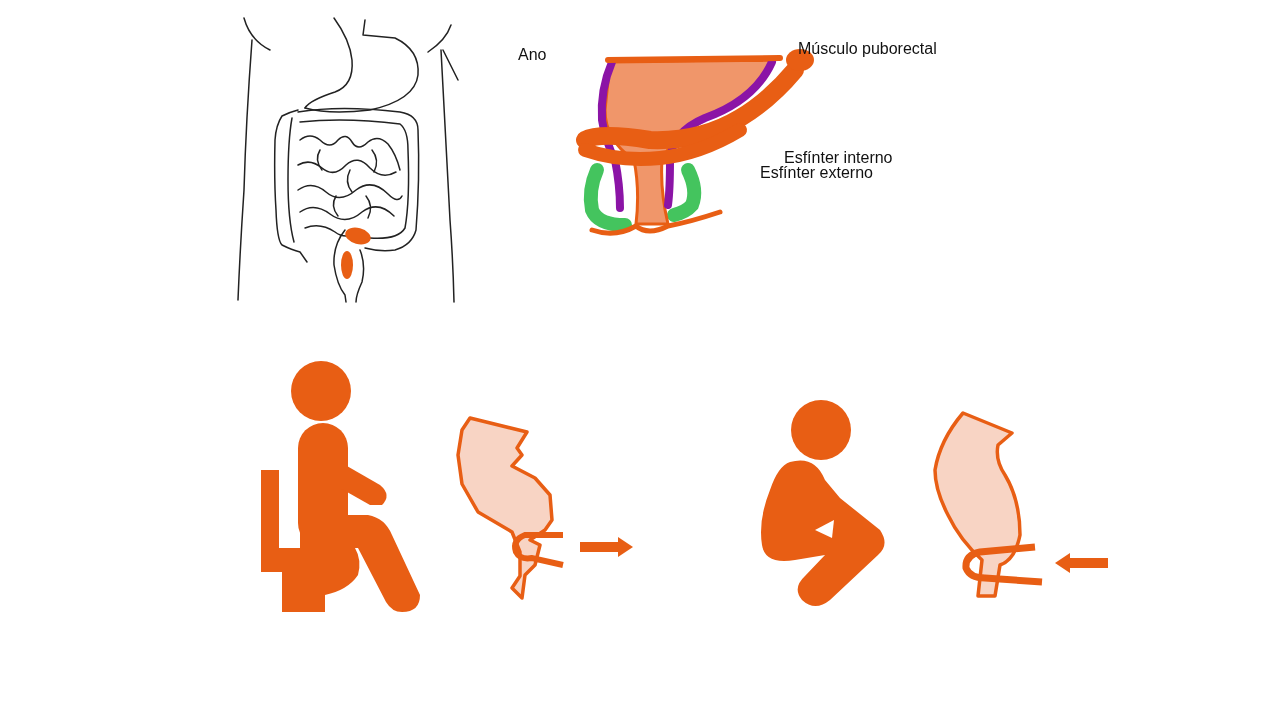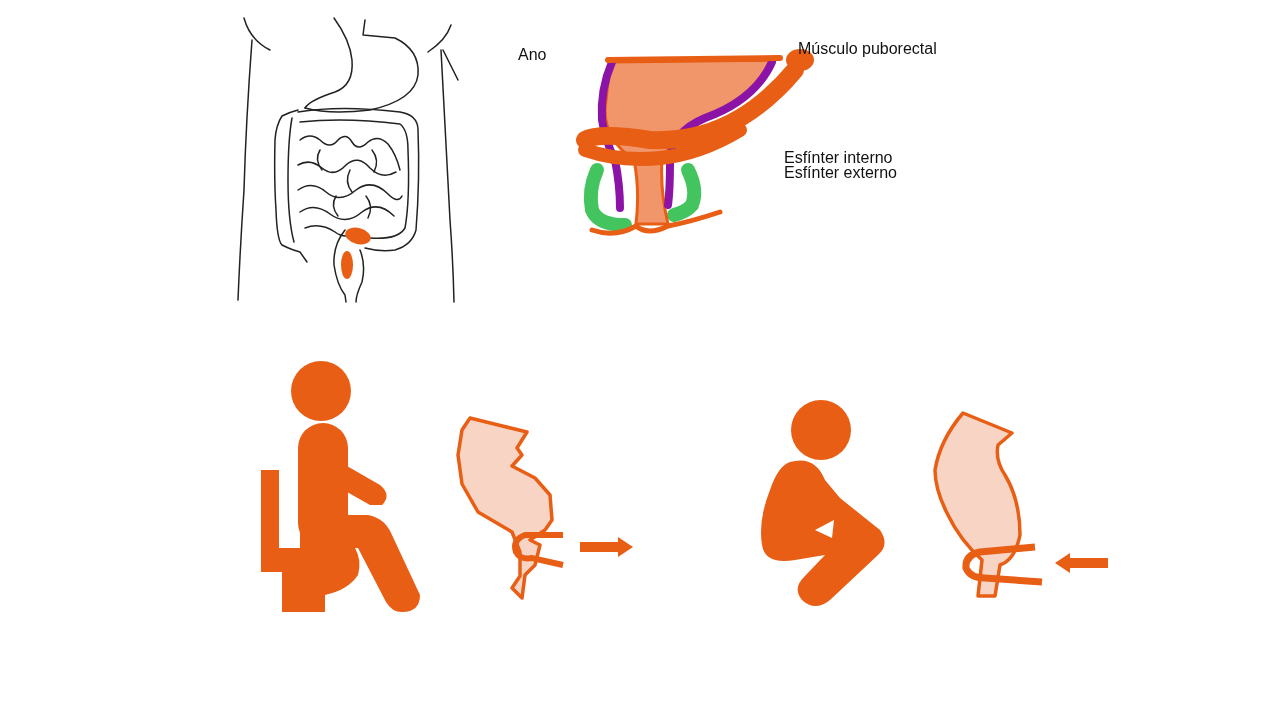--- a/index.html
+++ b/index.html
@@ -62,21 +62,21 @@
   <path d="M585 140 Q600 132 650 140 Q700 142 740 118 Q770 100 795 70" fill="none" stroke="#E85E14" stroke-width="18" stroke-linecap="round"></path>
   <path d="M585 150 Q620 162 660 158 Q700 154 740 130" fill="none" stroke="#E85E14" stroke-width="14" stroke-linecap="round"></path>
   <ellipse cx="800" cy="60" rx="14" ry="11" fill="#E85E14"></ellipse>
 
   <path d="M592 230 Q615 238 636 226 Q648 236 668 226 Q690 222 720 212" fill="none" stroke="#E85E14" stroke-width="5" stroke-linecap="round"></path>
 </svg>
 
 <div class="label" style="left:518px; top:46px;">Ano</div>
 <div class="label" style="left:798px; top:40px;">Músculo puborectal</div>
 <div class="label" style="left:784px; top:126px;margin-top:23px;">Esfínter interno</div>
-<div class="label" style="left:784px; top:164px;">Esfínter externo</div>
+<div class="label" style="left:760px; top:164px;">Esfínter externo</div>
 
 <svg class="layer" viewBox="0 0 1280 720" xmlns="http://www.w3.org/2000/svg">
   <g fill="#E85E14">
     <circle cx="321" cy="391" r="30"></circle>
     <rect x="298" y="423" width="50" height="125" rx="25"></rect>
     <path d="M340 462 L380 485 Q392 495 382 505 L370 505 L340 488 Z"></path>
     <path d="M300 515 L368 515 Q385 518 392 535 L420 595 Q420 612 402 612 Q392 612 386 602 L358 548 L300 548 Z"></path>
 
     <rect x="261" y="470" width="18" height="102"></rect>
     <path d="M261 548 L355 548 Q362 560 358 575 Q348 590 325 595 L325 612 L282 612 L282 572 L261 572 Z"></path>

